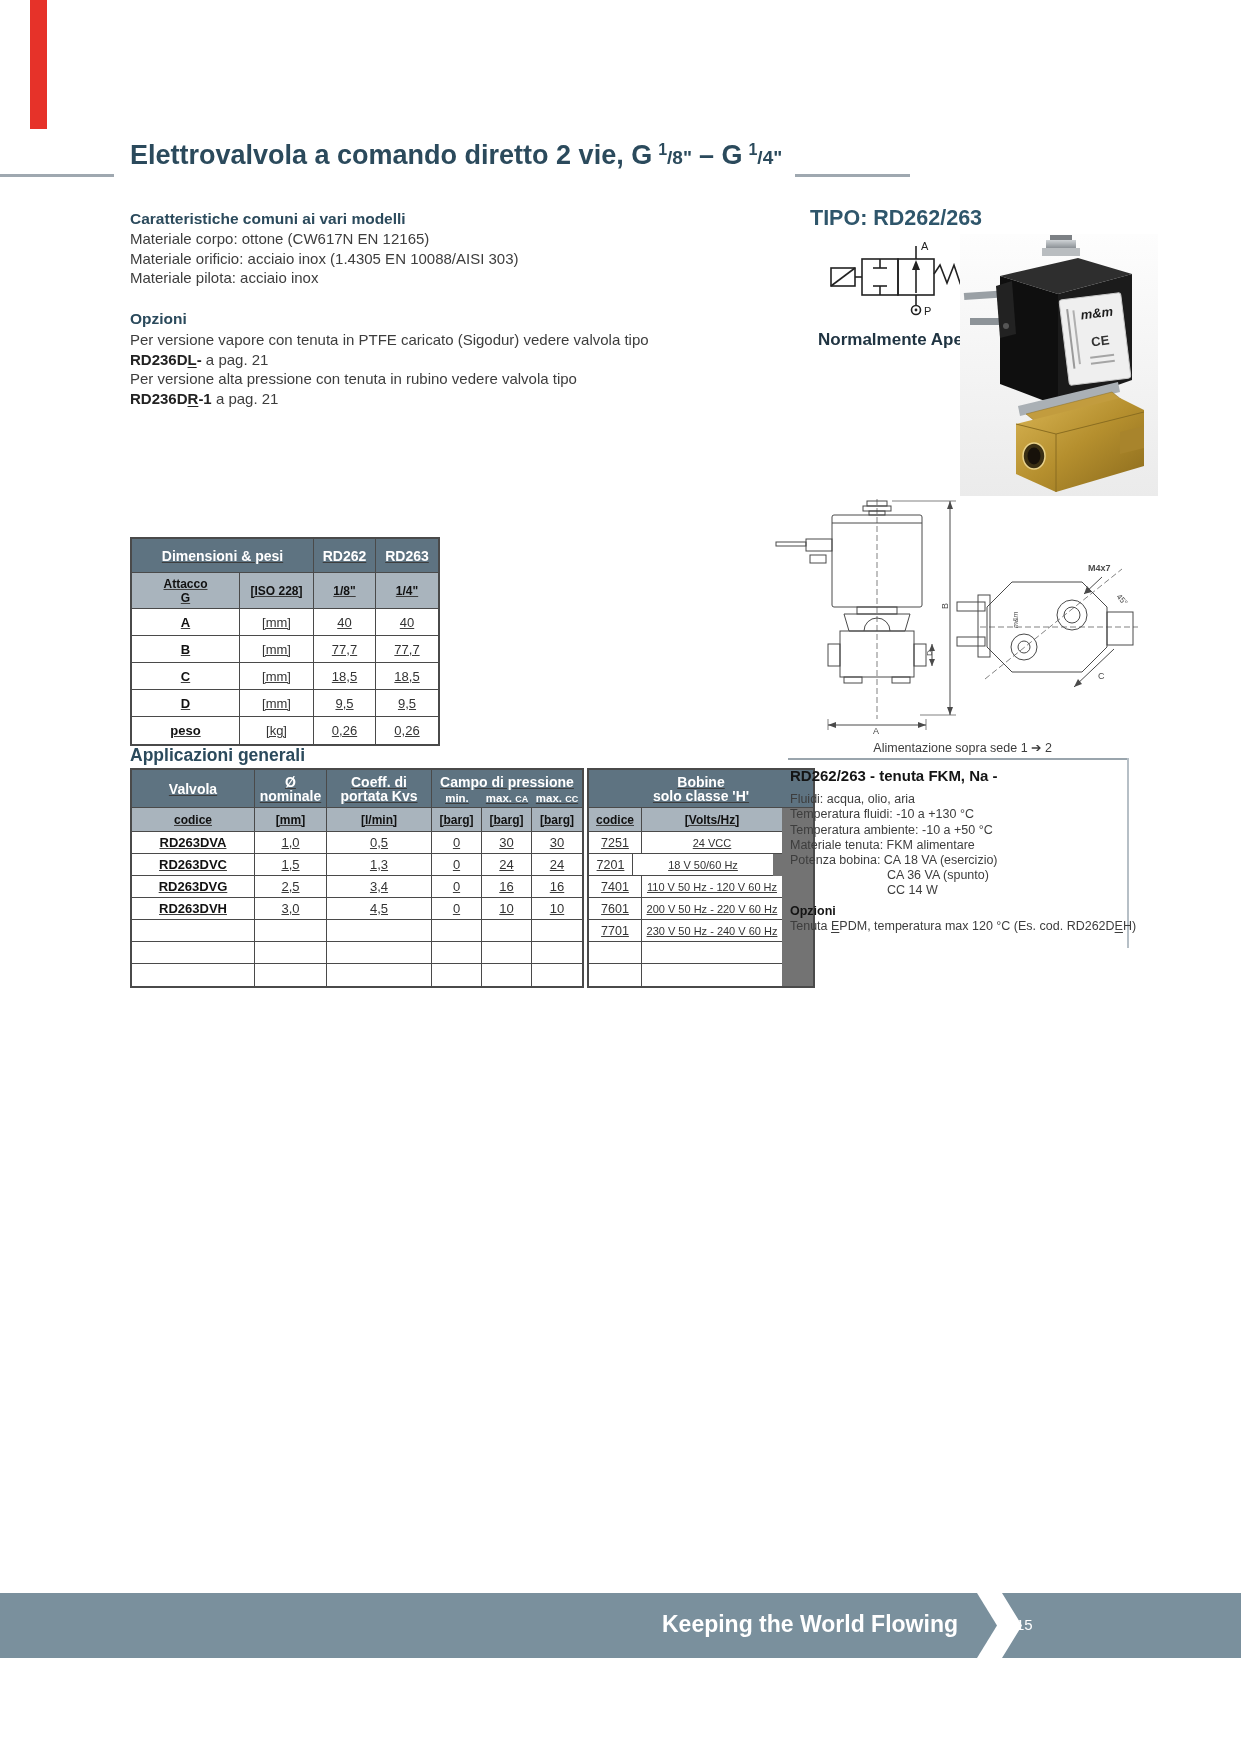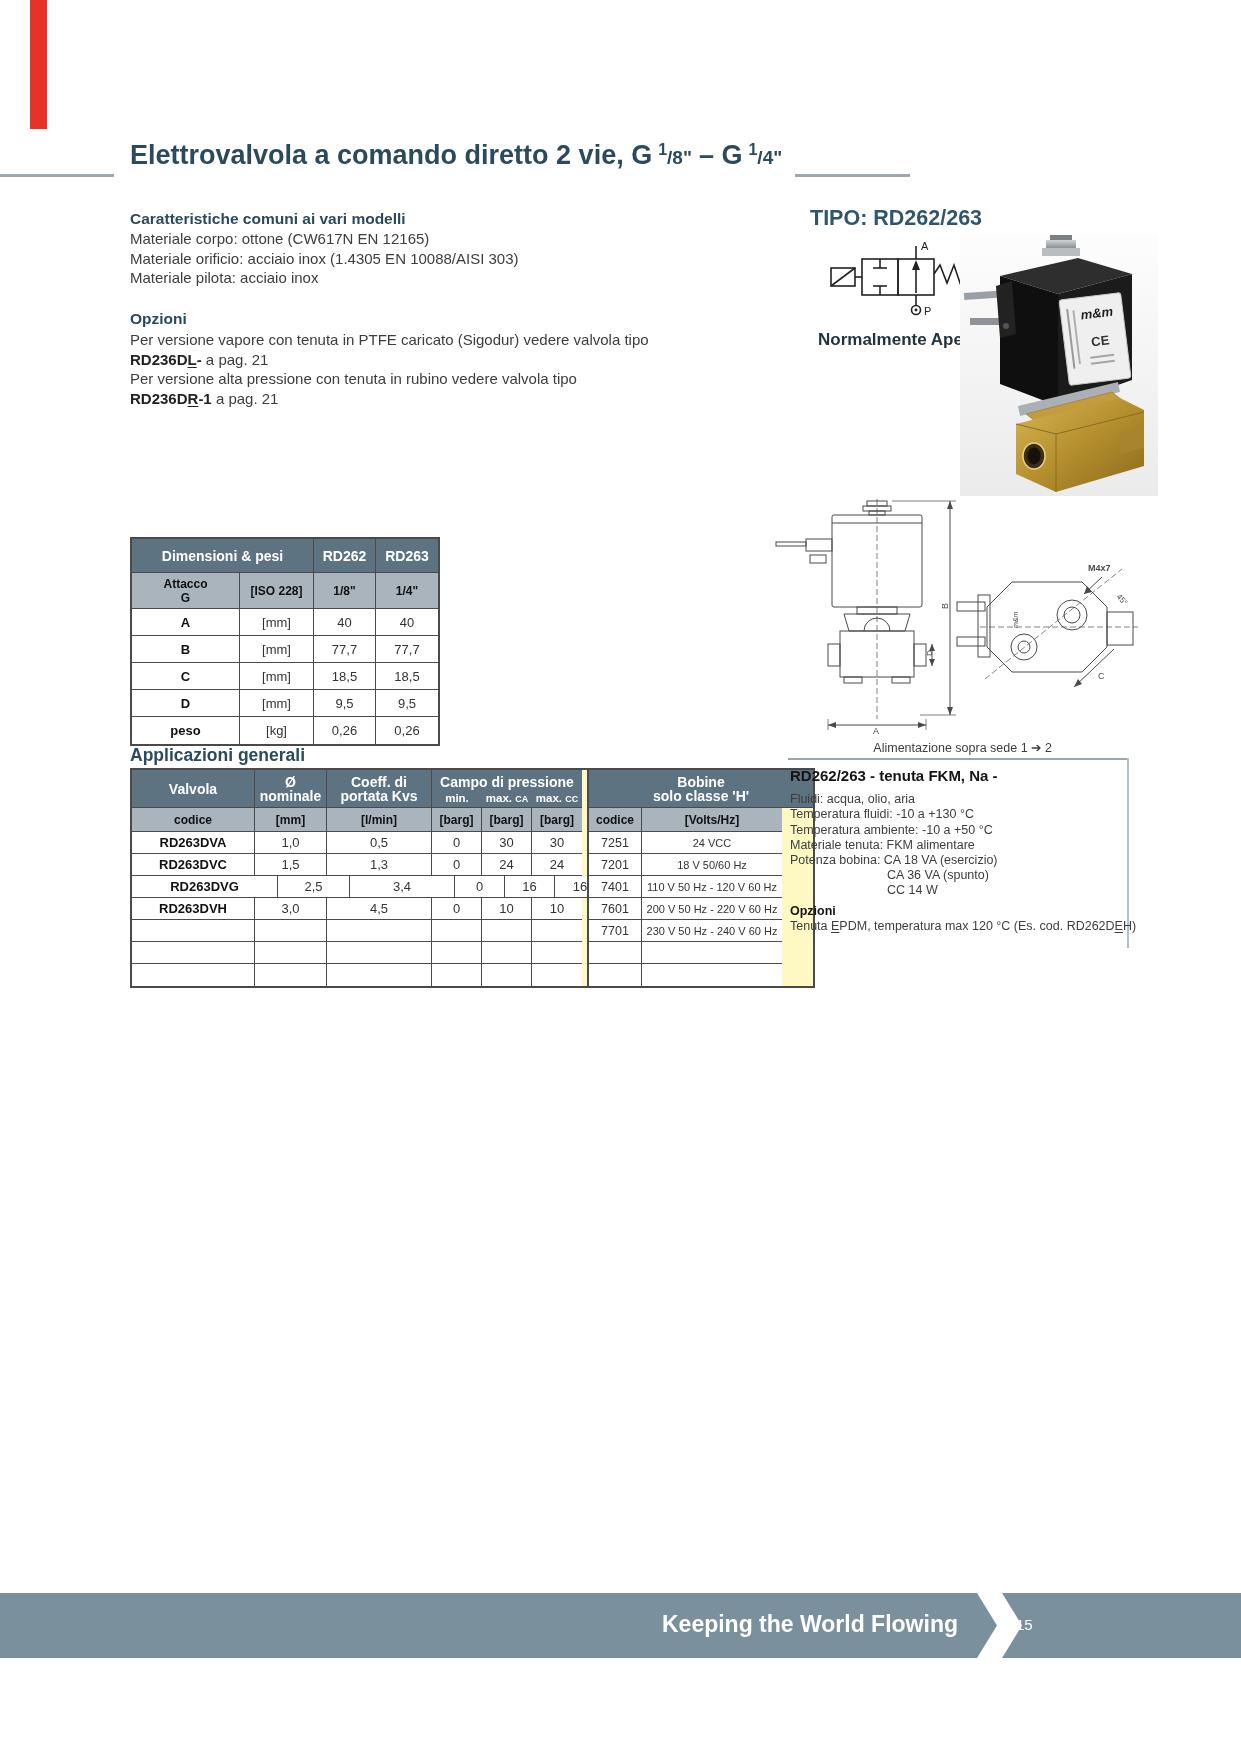--- a/index.html
+++ b/index.html
@@ -18,21 +18,21 @@
   
   .h-sec{position:absolute;left:130px;font-size:15.5px;font-weight:bold;color:#2b4a5c;}
   .h-big{position:absolute;left:130px;font-size:17.5px;font-weight:bold;color:#2b4a5c;}
   .body-block{position:absolute;left:130px;font-size:15px;line-height:19.5px;color:#3d3d3d;}
   .b{font-weight:bold;color:#222;}
   .u{text-decoration:underline;text-underline-offset:2px;}
   
   .tipo-h{position:absolute;left:810px;top:206px;font-size:21.5px;font-weight:bold;color:#2f566b;}
   .normalmente{position:absolute;left:818px;top:330px;font-size:17px;font-weight:bold;color:#203442;}
   
-  .tbl{position:absolute;border:2px solid #4a4a4a;background:#fef9c3;box-sizing:border-box;}
+  .tbl{position:absolute;border:2px solid #4a4a4a;background:#737373;box-sizing:border-box;text-decoration:underline;}
   .trow{display:flex;}
   .cell{box-sizing:border-box;border-right:1px solid #4a4a4a;border-bottom:1px solid #4a4a4a;
         display:flex;align-items:center;justify-content:center;text-align:center;flex:none;
         font-size:13px;color:#333;background:#fff;}
   .trow .cell:last-child{border-right:none;}
   .tbl .trow:last-child .cell{border-bottom:none;}
   .hd{background:#5e7381;color:#fff;font-weight:bold;font-size:14px;}
   .sub{background:#a9b4bd;color:#111;font-weight:bold;font-size:12px;}
   .pre{white-space:pre-line;line-height:14px;}
   .lbl{font-weight:bold;color:#111;}
@@ -244,21 +244,21 @@
     </div>
     <div class="trow" style="height:22px">
       <div class="cell lbl" style="width:123px">RD263DVC</div>
       <div class="cell" style="width:72px">1,5</div>
       <div class="cell" style="width:105px">1,3</div>
       <div class="cell" style="width:50px">0</div>
       <div class="cell" style="width:50px">24</div>
       <div class="cell" style="width:50px">24</div>
     </div>
     <div class="trow" style="height:22px">
-      <div class="cell lbl" style="width:146px">RD263DVG</div>
+      <div class="cell lbl" style="width:123px">RD263DVG</div>
       <div class="cell" style="width:72px">2,5</div>
       <div class="cell" style="width:105px">3,4</div>
       <div class="cell" style="width:50px">0</div>
       <div class="cell" style="width:50px">16</div>
       <div class="cell" style="width:50px">16</div>
     </div>
     <div class="trow" style="height:22px">
       <div class="cell lbl" style="width:123px">RD263DVH</div>
       <div class="cell" style="width:72px">3,0</div>
       <div class="cell" style="width:105px">4,5</div>
@@ -299,21 +299,21 @@
     </div>
     <div class="trow" style="height:24px">
       <div class="cell sub" style="width:53px">codice</div>
       <div class="cell sub" style="width:140px">[Volts/Hz]</div>
     </div>
     <div class="trow" style="height:22px">
       <div class="cell cod" style="width:53px">7251</div>
       <div class="cell volts" style="width:140px">24 VCC</div>
     </div>
     <div class="trow" style="height:22px">
-      <div class="cell cod" style="width:53px">7201</div>
+      <div class="cell cod" style="width:44px">7201</div>
       <div class="cell volts" style="width:140px">18 V 50/60 Hz</div>
     </div>
     <div class="trow" style="height:22px">
       <div class="cell cod" style="width:53px">7401</div>
       <div class="cell volts" style="width:140px">110 V 50 Hz - 120 V 60 Hz</div>
     </div>
     <div class="trow" style="height:22px">
       <div class="cell cod" style="width:53px">7601</div>
       <div class="cell volts" style="width:140px">200 V 50 Hz - 220 V 60 Hz</div>
     </div>

